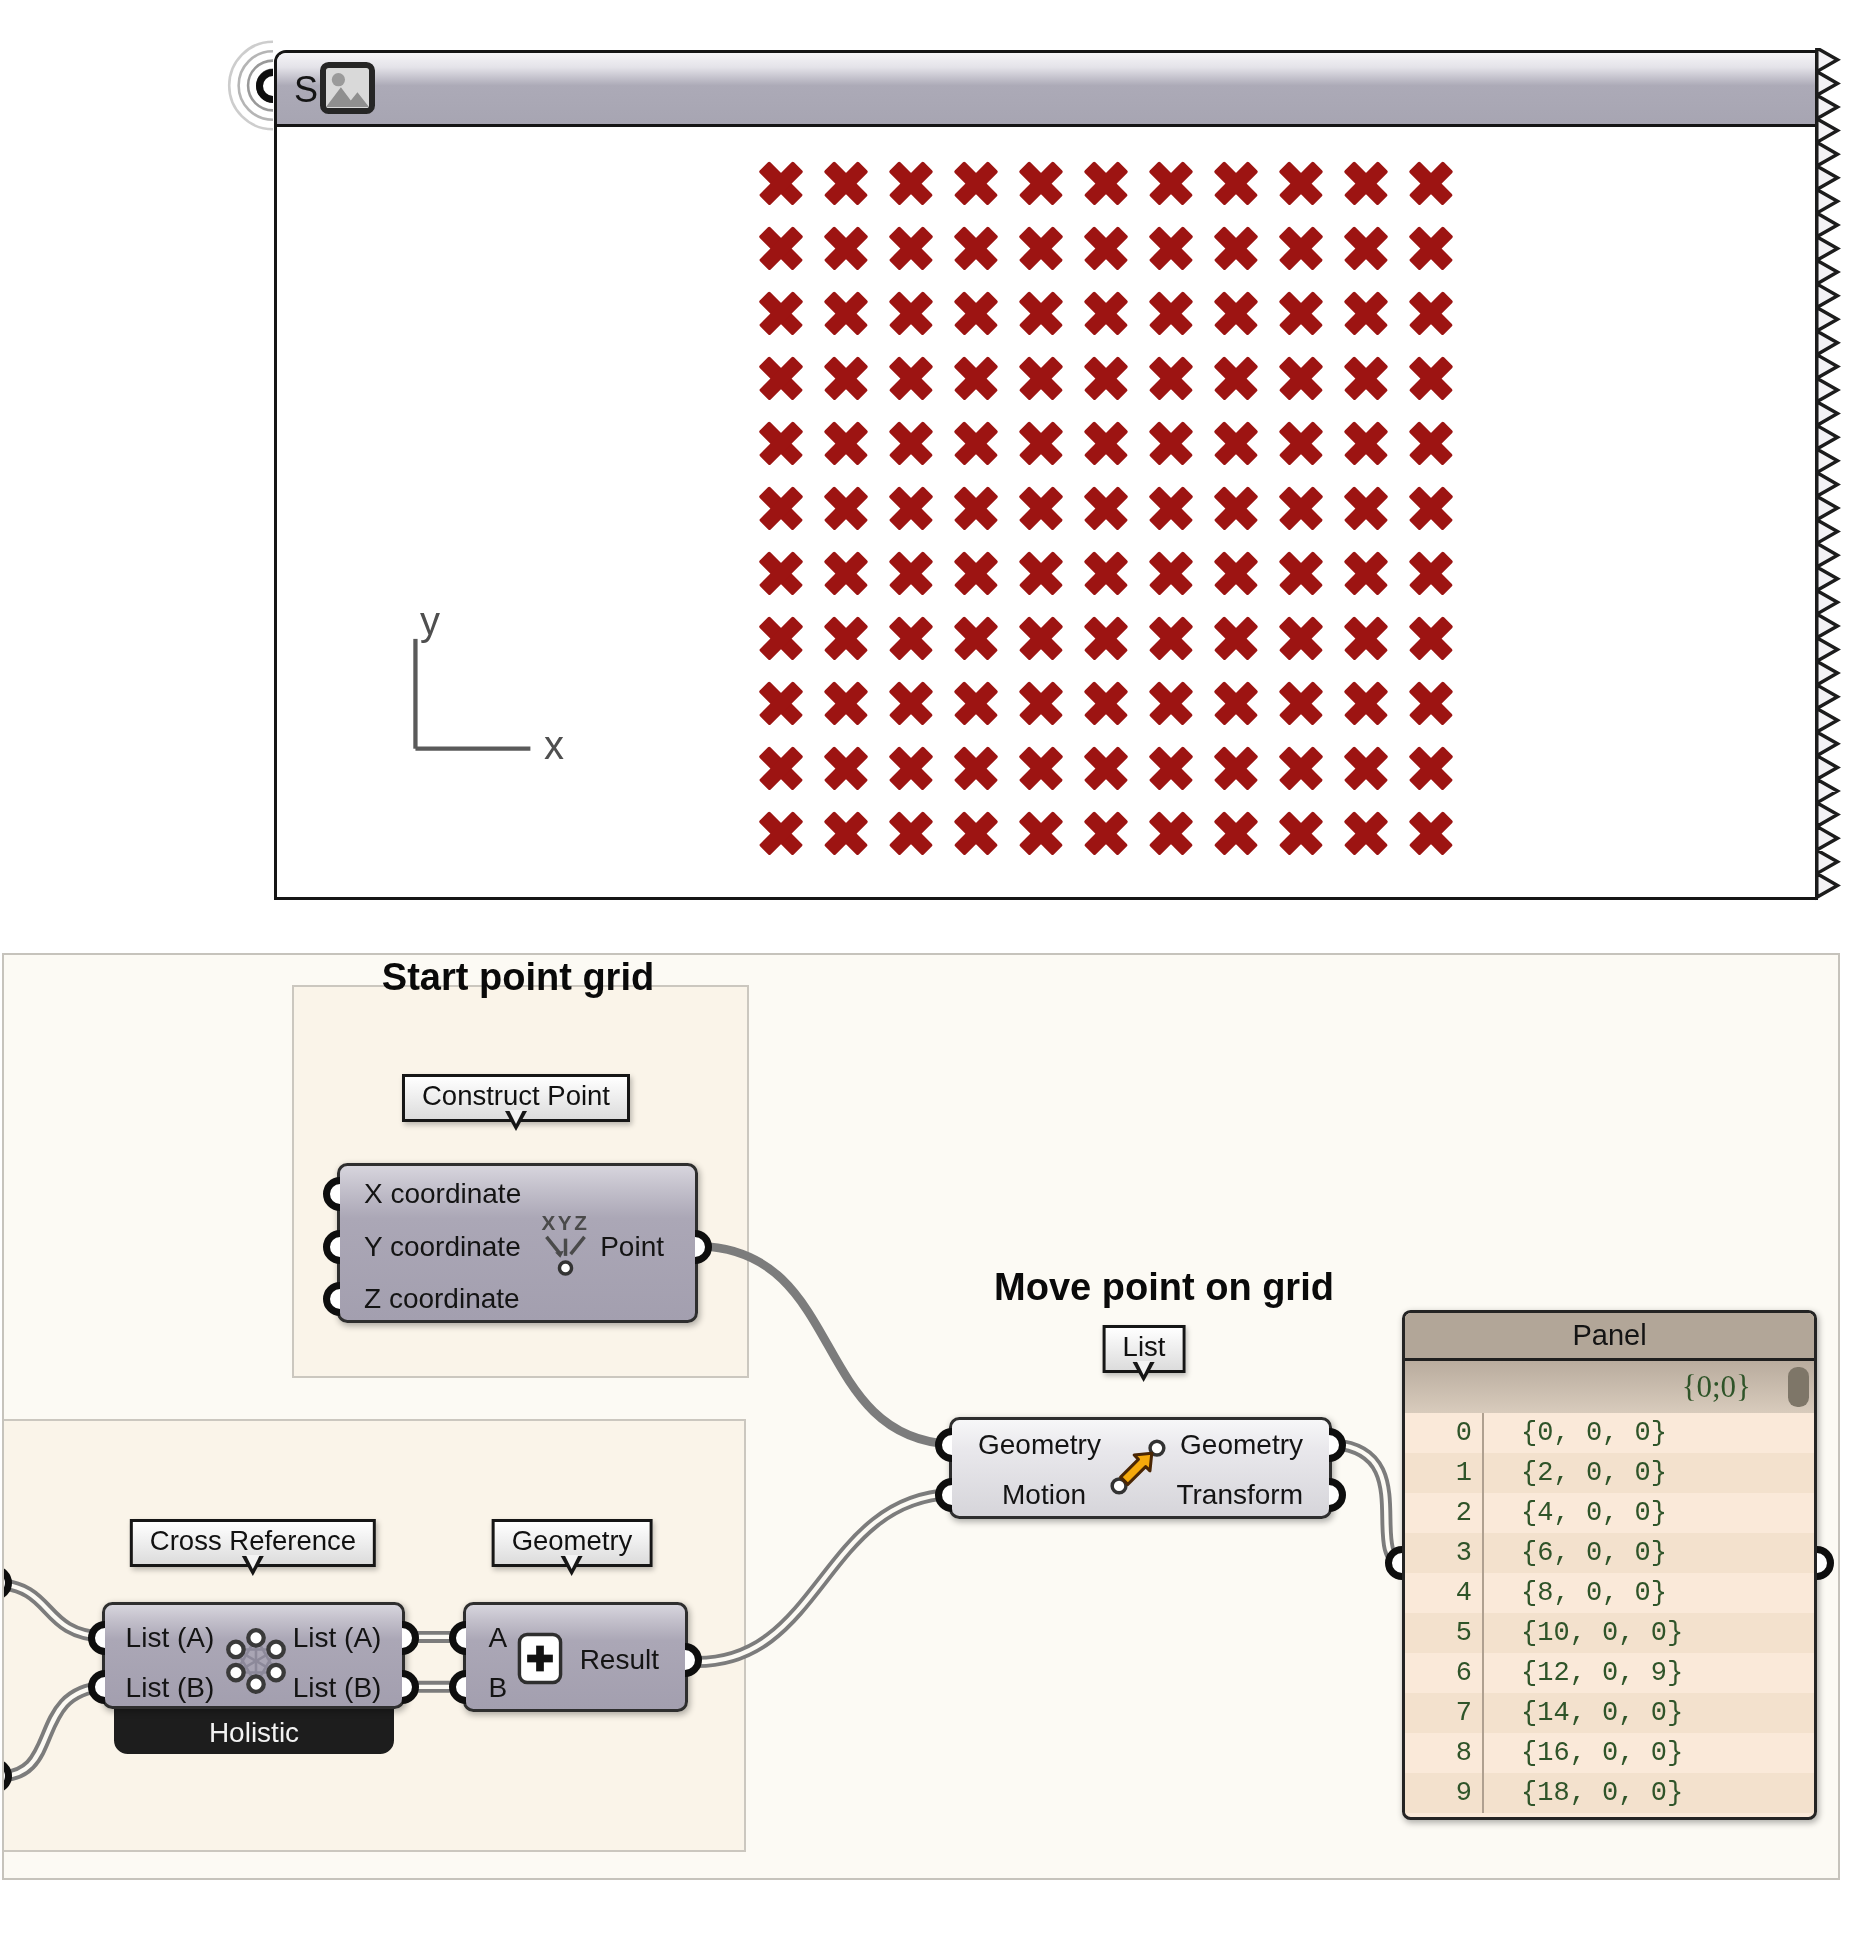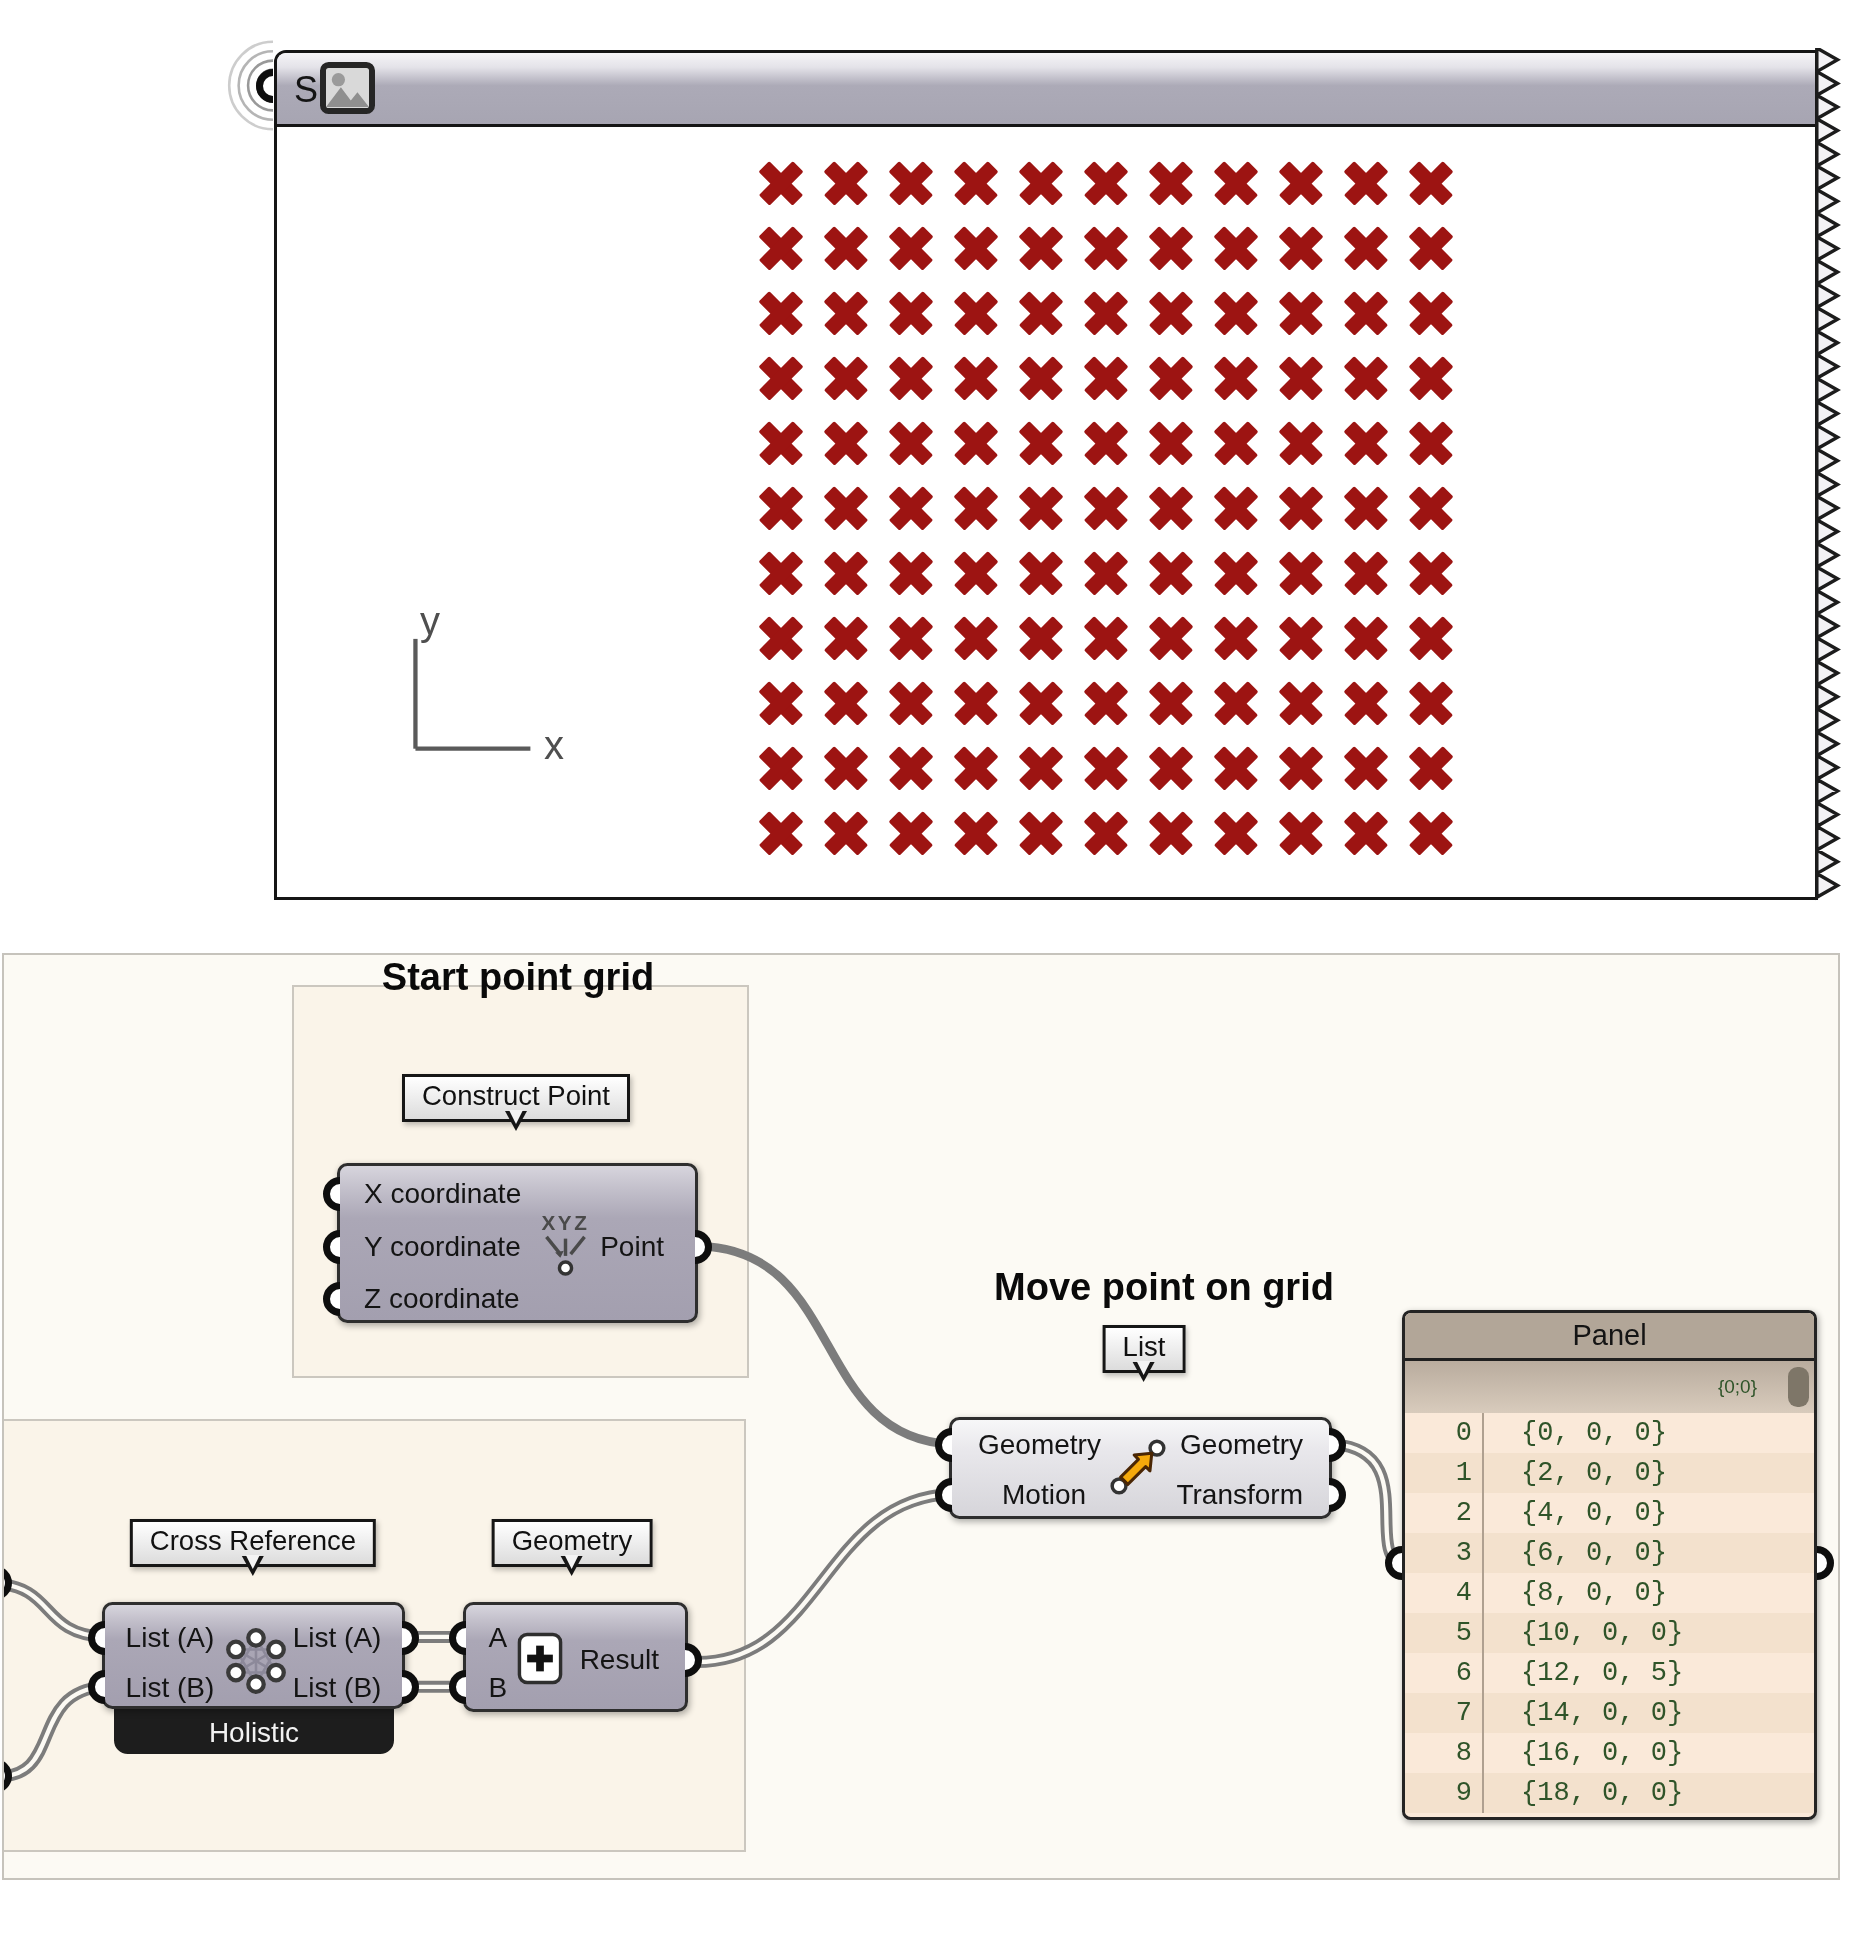--- a/index.html
+++ b/index.html
@@ -55,22 +55,22 @@
           color:#F2F2F2;border-radius:0 0 13.8px 13.8px;z-index:3;font-size:28px;display:flex;
           align-items:flex-end;justify-content:center;padding-bottom:5.2px;box-sizing:border-box;}
 
   
   #panel{position:absolute;left:1402px;top:1310px;width:415px;height:510px;border:3.4px solid #242424;
           border-radius:8.6px;box-sizing:border-box;overflow:hidden;background:#FAE9D9;z-index:4;
           box-shadow:1.7px 2.6px 6px rgba(0,0,0,.3);}
   #panel-head{height:45px;background:#B2A698;border-bottom:3.4px solid #1f1f1f;text-align:center;
           font-size:29px;line-height:45px;color:#141414;}
   #panel-sub{position:relative;height:52px;background:linear-gradient(#B9AC9E,#D8CBBC);}
-  #panel-path{position:absolute;right:57px;top:50%;transform:translateY(-50%);
-          font-family:Liberation Sans, sans-serif;font-size:19px;color:#2F5429;}
+  #panel-path{position:absolute;right:63px;top:50%;transform:translateY(-50%);
+          font-family:Liberation Serif, serif;font-size:31px;color:#2F5429;}
   #panel-thumb{position:absolute;right:5.2px;top:6px;width:20.6px;height:40px;background:#7E7668;border-radius:9.5px;}
   .prow{display:flex;height:40px;align-items:stretch;font-family:"Liberation Mono",monospace;
           font-size:27px;color:#2F5429;background:#FAE9D9;}
   .prow.odd{background:#F3E1CD;}
   .pidx{width:67px;text-align:right;padding-right:10.3px;border-right:2.6px solid #AFA090;
           display:flex;align-items:center;justify-content:flex-end;}
   .pval{padding-left:13.8px;display:flex;align-items:center;margin-left:23px;}
 
   svg{display:block;}
   .axlabel{position:absolute;font-size:40px;color:#4f4f4f;z-index:2;}
@@ -381,21 +381,21 @@
         <div class="prow">
           <span class="pidx">4</span>
           <span class="pval">{8, 0, 0}</span>
         </div>
         <div class="prow odd">
           <span class="pidx">5</span>
           <span class="pval">{10, 0, 0}</span>
         </div>
         <div class="prow">
           <span class="pidx">6</span>
-          <span class="pval">{12, 0, 5}</span>
+          <span class="pval">{12, 0, 9}</span>
         </div>
         <div class="prow odd">
           <span class="pidx">7</span>
           <span class="pval">{14, 0, 0}</span>
         </div>
         <div class="prow">
           <span class="pidx">8</span>
           <span class="pval">{16, 0, 0}</span>
         </div>
         <div class="prow odd">

